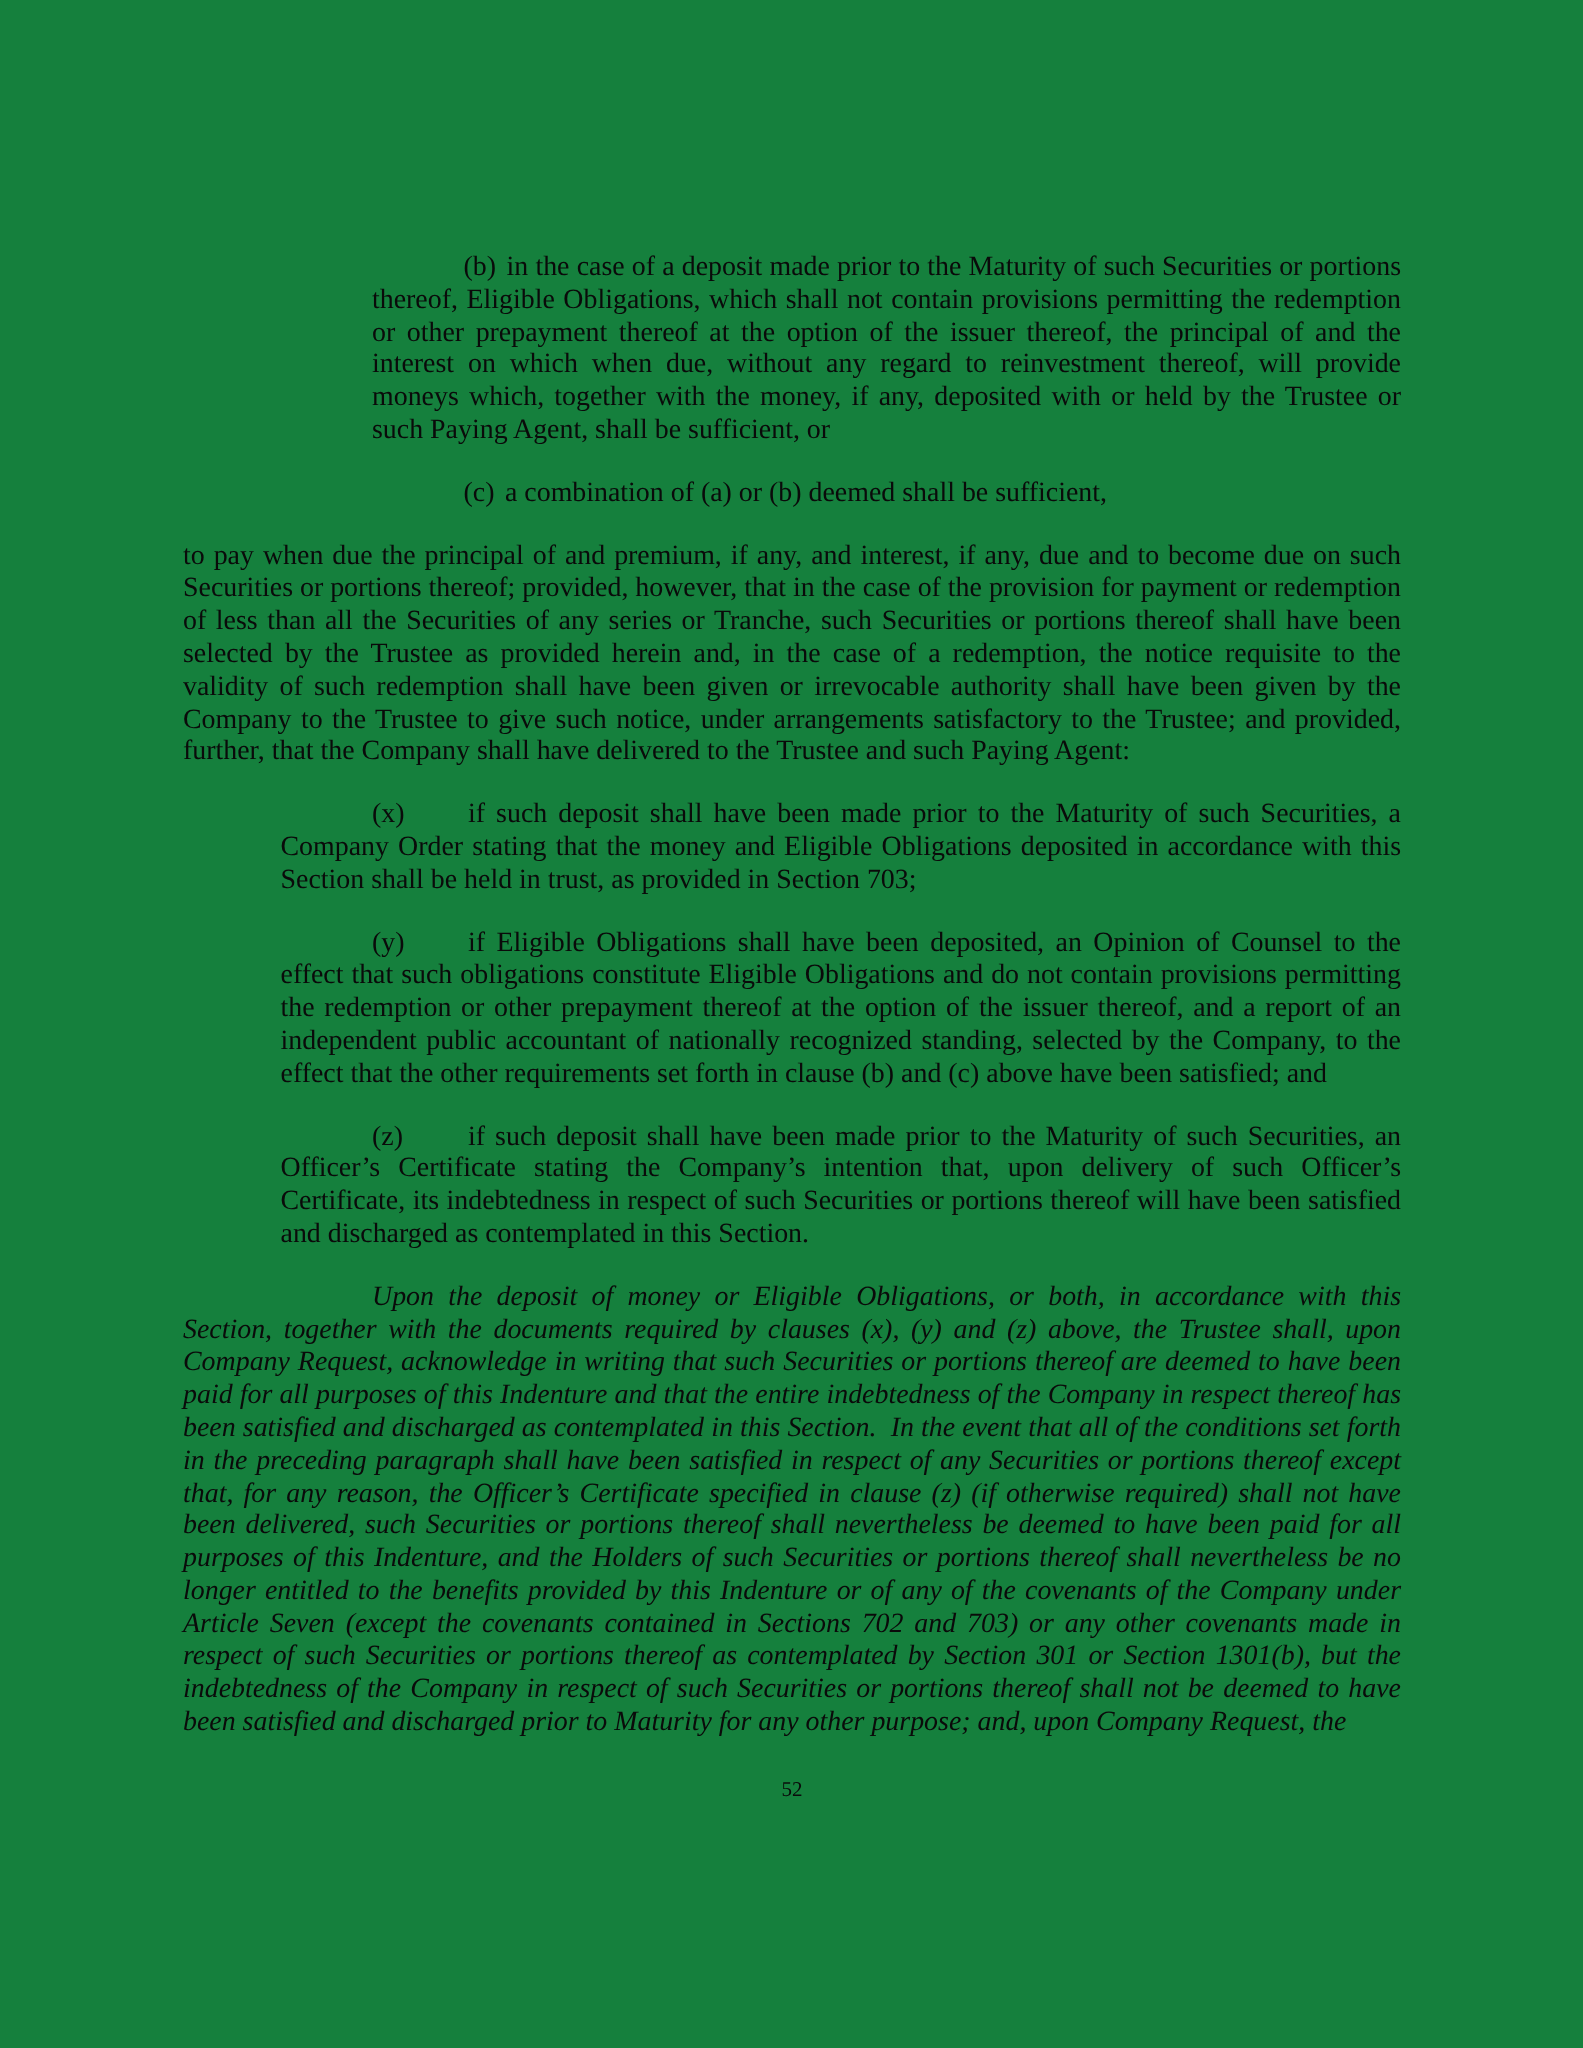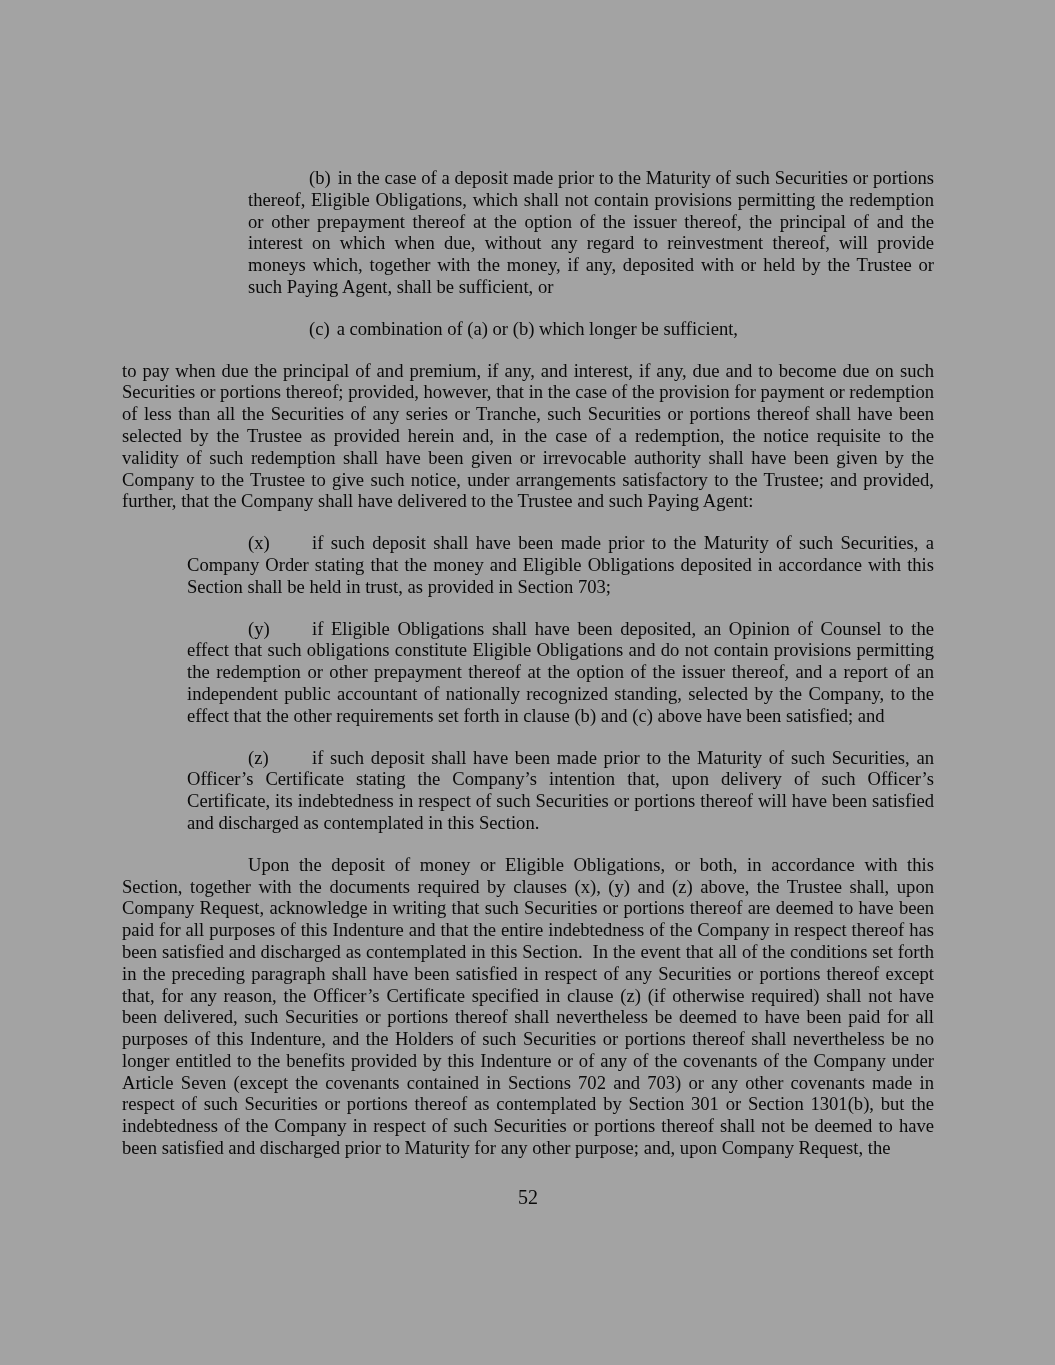--- a/index.html
+++ b/index.html
@@ -4,21 +4,21 @@
 <style>
   html, body {
     margin: 0;
     padding: 0;
     background: #ffffff;
   }
   .page {
     position: relative;
     width: 1055px;
     height: 1365px;
-    background: #a3a3a3;
+    background: #15803d;
     overflow: hidden;
     font-family: "Liberation Serif", "DejaVu Serif", serif;
     color: #0a0a0a;
   }
   .text-block {
     position: absolute;
     left: 122px;
     top: 167px;
     width: 812px;
     font-size: 18.6px;
@@ -46,39 +46,40 @@
   .label-xyz {
     display: inline-block;
     width: 64px;
     text-indent: 0;
   }
   p.flush {
     text-indent: 0;
   }
   p.indent-first {
     text-indent: 126px;
+    font-style: italic;
   }
   .page-number {
     position: absolute;
     left: 122px;
     width: 812px;
     top: 1186px;
     text-align: center;
-    font-size: 20px;
+    font-size: 14px;
   }
 </style>
 </head>
 <body>
 
 <div class="page">
   <div class="text-block">
 
     <p class="para clause-bc"><span class="label-bc">(b)</span><span>in the case of a deposit made prior to the Maturity of such Securities or portions thereof, Eligible Obligations, which shall not contain provisions permitting the redemption or other prepayment thereof at the option of the issuer thereof, the principal of and the interest on which when due, without any regard to reinvestment thereof, will provide moneys which, together with the money, if any, deposited with or held by the Trustee or such Paying Agent, shall be sufficient, or</span></p>
 
-    <p class="para clause-bc"><span class="label-bc">(c)</span><span>a combination of (a) or (b) which longer be sufficient,</span></p>
+    <p class="para clause-bc"><span class="label-bc">(c)</span><span>a combination of (a) or (b) deemed shall be sufficient,</span></p>
 
     <p class="para flush">to pay when due the principal of and premium, if any, and interest, if any, due and to become due on such Securities or portions thereof; provided, however, that in the case of the provision for payment or redemption of less than all the Securities of any series or Tranche, such Securities or portions thereof shall have been selected by the Trustee as provided herein and, in the case of a redemption, the notice requisite to the validity of such redemption shall have been given or irrevocable authority shall have been given by the Company to the Trustee to give such notice, under arrangements satisfactory to the Trustee; and provided, further, that the Company shall have delivered to the Trustee and such Paying Agent:</p>
 
     <p class="para clause-xyz"><span class="label-xyz">(x)</span><span>if such deposit shall have been made prior to the Maturity of such Securities, a Company Order stating that the money and Eligible Obligations deposited in accordance with this Section shall be held in trust, as provided in Section 703;</span></p>
 
     <p class="para clause-xyz"><span class="label-xyz">(y)</span><span>if Eligible Obligations shall have been deposited, an Opinion of Counsel to the effect that such obligations constitute Eligible Obligations and do not contain provisions permitting the redemption or other prepayment thereof at the option of the issuer thereof, and a report of an independent public accountant of nationally recognized standing, selected by the Company, to the effect that the other requirements set forth in clause (b) and (c) above have been satisfied; and</span></p>
 
     <p class="para clause-xyz"><span class="label-xyz">(z)</span><span>if such deposit shall have been made prior to the Maturity of such Securities, an Officer’s Certificate stating the Company’s intention that, upon delivery of such Officer’s Certificate, its indebtedness in respect of such Securities or portions thereof will have been satisfied and discharged as contemplated in this Section.</span></p>
 
     <p class="para indent-first">Upon the deposit of money or Eligible Obligations, or both, in accordance with this Section, together with the documents required by clauses (x), (y) and (z) above, the Trustee shall, upon Company Request, acknowledge in writing that such Securities or portions thereof are deemed to have been paid for all purposes of this Indenture and that the entire indebtedness of the Company in respect thereof has been satisfied and discharged as contemplated in this Section.&nbsp; In the event that all of the conditions set forth in the preceding paragraph shall have been satisfied in respect of any Securities or portions thereof except that, for any reason, the Officer’s Certificate specified in clause (z) (if otherwise required) shall not have been delivered, such Securities or portions thereof shall nevertheless be deemed to have been paid for all purposes of this Indenture, and the Holders of such Securities or portions thereof shall nevertheless be no longer entitled to the benefits provided by this Indenture or of any of the covenants of the Company under Article Seven (except the covenants contained in Sections 702 and 703) or any other covenants made in respect of such Securities or portions thereof as contemplated by Section 301 or Section 1301(b), but the indebtedness of the Company in respect of such Securities or portions thereof shall not be deemed to have been satisfied and discharged prior to Maturity for any other purpose; and, upon Company Request, the</p>

